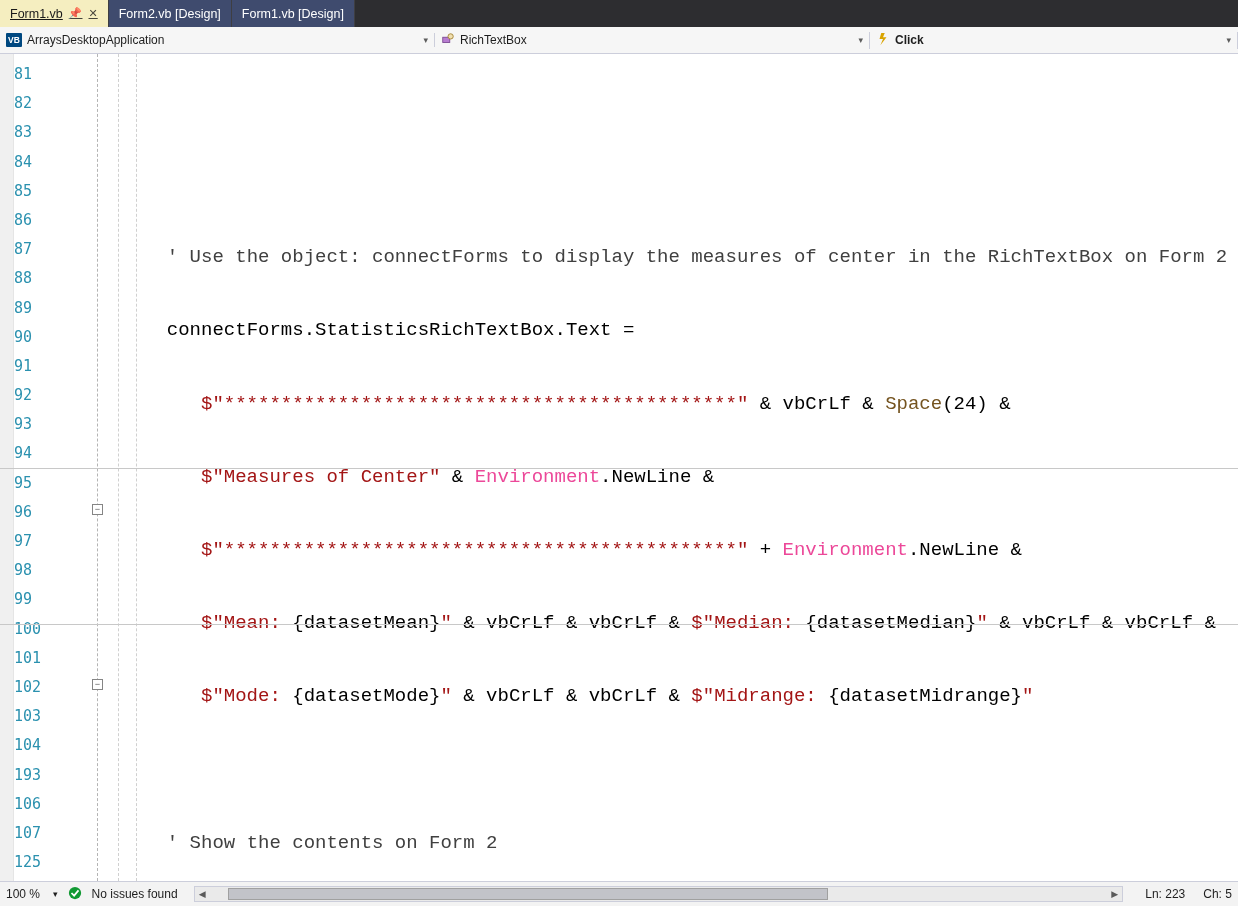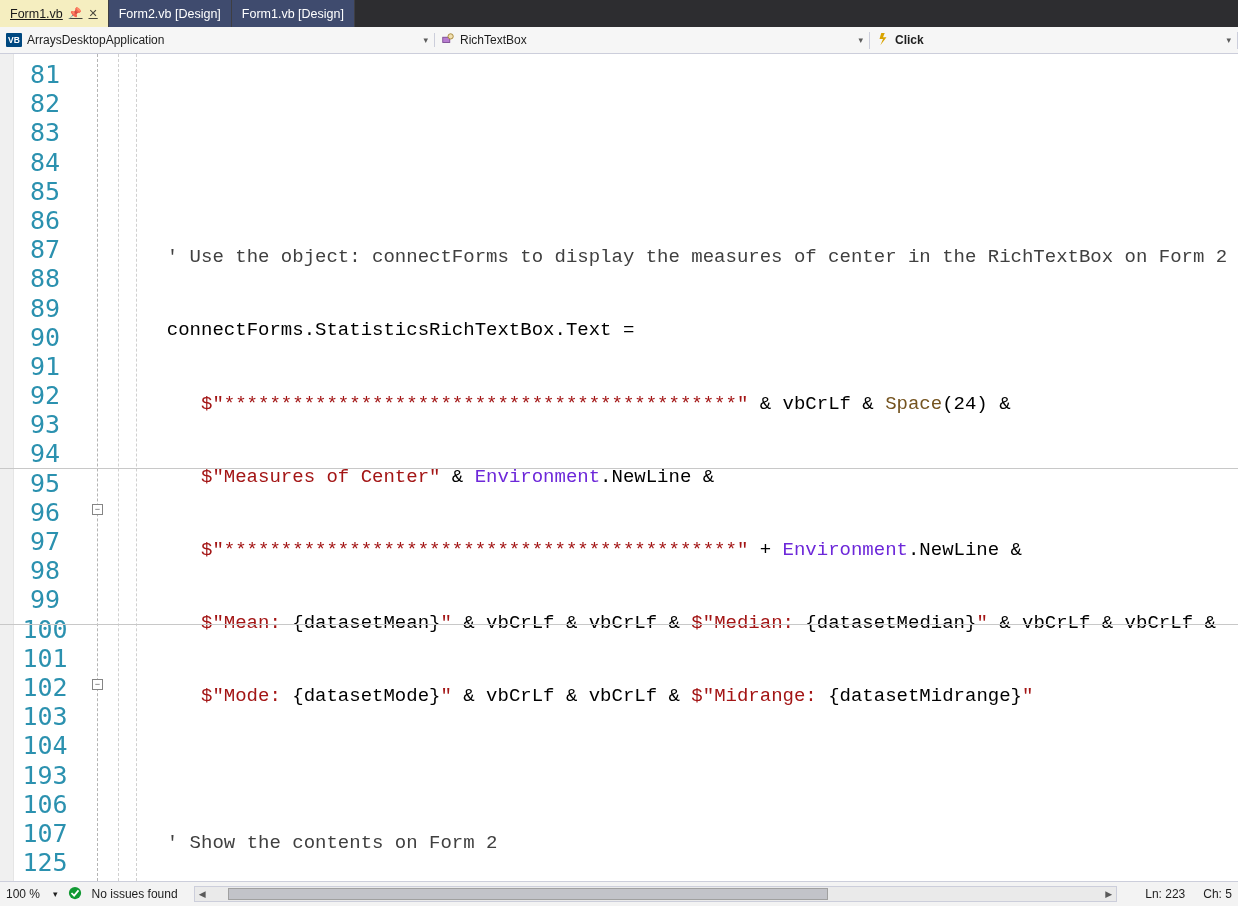--- a/index.html
+++ b/index.html
@@ -100,24 +100,24 @@
     background: #f0f0f0;
     border-right: 1px solid #e5e5e5;
   }
   .gutter {
     width: 74px;
     background: #ffffff;
     padding-top: 6px;
   }
   .line-no {
     color: #2b91af;
-    text-align: center;
+    text-align: left;
     padding-right: 12px;
     font-family: Consolas, monospace;
-    font-size: 25px;
+    font-size: 15px;
     height: 29.2px;
     line-height: 29.2px;
   }
   .fold-strip {
     width: 26px;
     padding-top: 6px;
     position: relative;
   }
   .fold-line {
     position: absolute;
@@ -163,21 +163,21 @@
     line-height: 29.2px;
   }
   .hr-line {
     position: absolute;
     height: 1px;
     background: #c8c8c8;
     right: 0;
   }
   .c-comment { color: #404040; }
   .c-string  { color: #a31515; }
-  .c-type    { color: #6d28d9; }
+  .c-type    { color: #ec4899; }
   .c-ident   { color: #74531f; }
   .c-text    { color: #000000; margin-top: 36px; }
   
   .status-bar {
     height: 25px;
     background: #f3f3f3;
     border-top: 1px solid #cccedb;
     display: flex;
     align-items: center;
     font-size: 12px;
@@ -218,21 +218,21 @@
     left: 18px;
     width: 600px;
     top: 1px;
     bottom: 1px;
     background: #c2c3c9;
     border: 1px solid #a0a0a0;
   }
   .status-right {
     display: flex;
     gap: 18px;
-    margin-left: 12px;
+    margin-left: 6px;
   }
 </style>
 </head>
 <body>
 
 <div class="tabs-row">
   <div class="tab active">
     <span>Form1.vb</span>
     <span class="pin-icon">📌</span>
     <span class="close-icon">✕</span>

